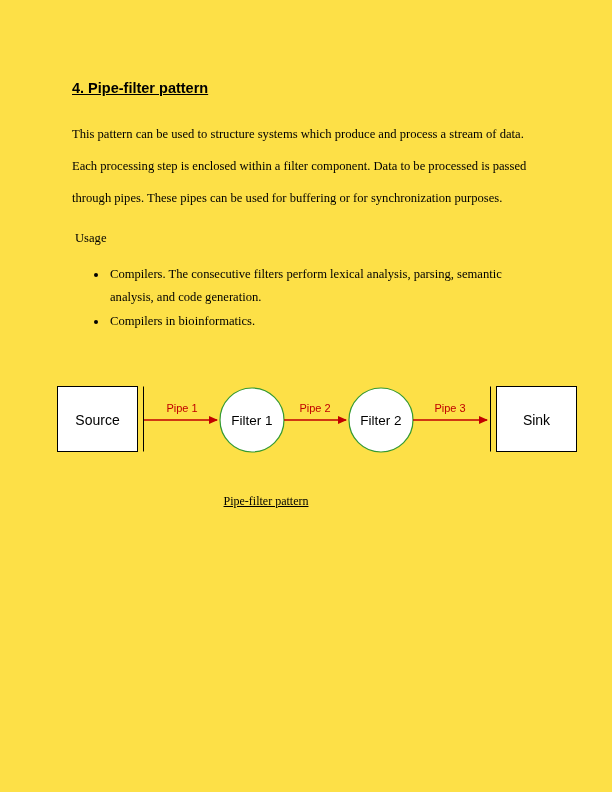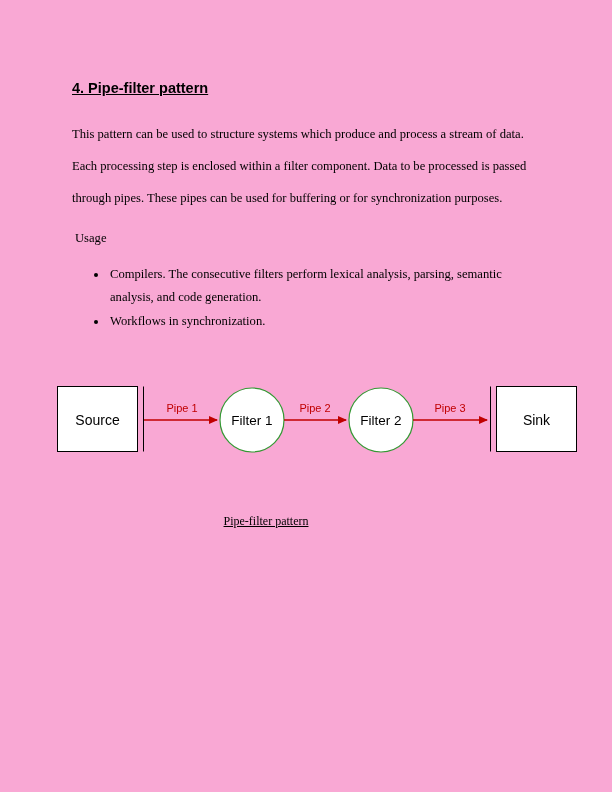--- a/index.html
+++ b/index.html
@@ -1,21 +1,21 @@
 <!DOCTYPE html>
 <html><head>
 <meta charset="utf-8">
 <style>
   html, body { margin:0; padding:0; background:#ffffff; }
   .page {
     position:relative;
     width:612px; height:792px;
     box-sizing:border-box;
     padding:80px 66px 0 72px;
-    background:#f9a8d4;
+    background:#fde047;
     font-family:"Liberation Serif", serif;
     color:#000000;
     overflow:hidden;
   }
   .heading {
     font-family:"Liberation Sans", sans-serif;
     font-size:14.5px;
     font-weight:bold;
     text-decoration:underline;
     margin:0 0 22px 0;
@@ -61,42 +61,42 @@
     fill:#000000;
   }
   .filter-circle { fill:#ffffff; stroke-width:1.2; }
   .pipe-arrow { stroke-width:1.3; fill:none; }
   .pipe-label {
     font-family:"Liberation Sans", sans-serif;
     font-size:11px;
     text-anchor:middle;
   }
   .caption {
-    margin:36px 0 0 -72px;
+    margin:16px 0 0 -72px;
     width:532px;
     text-align:center;
     font-size:12px;
     text-decoration:underline;
     font-family:Liberation Serif, serif;
   }
 </style>
 </head>
 <body>
 
 <div class="page">
 
   <h1 class="heading">4. Pipe-filter pattern</h1>
 
   <p class="para">This pattern can be used to structure systems which produce and process a stream of data. Each processing step is enclosed within a filter component. Data to be processed is passed through pipes. These pipes can be used for buffering or for synchronization purposes.</p>
 
   <p class="usage">Usage</p>
 
   <ul class="bullets">
     <li><span>Compilers. The consecutive filters perform lexical analysis, parsing, semantic analysis, and code generation.</span></li>
-    <li><span>Workflows in synchronization.</span></li>
+    <li><span>Compilers in bioinformatics.</span></li>
   </ul>
 
   <div class="diagram-wrap">
     <svg width="522" height="100" viewBox="0 0 522 100">
       <defs>
         <marker id="arrow" markerWidth="10" markerHeight="9" refX="8" refY="4" orient="auto" markerUnits="userSpaceOnUse">
           <path d="M0,0 L9,4 L0,8 z" fill="#c00000"></path>
         </marker>
       </defs>
 

